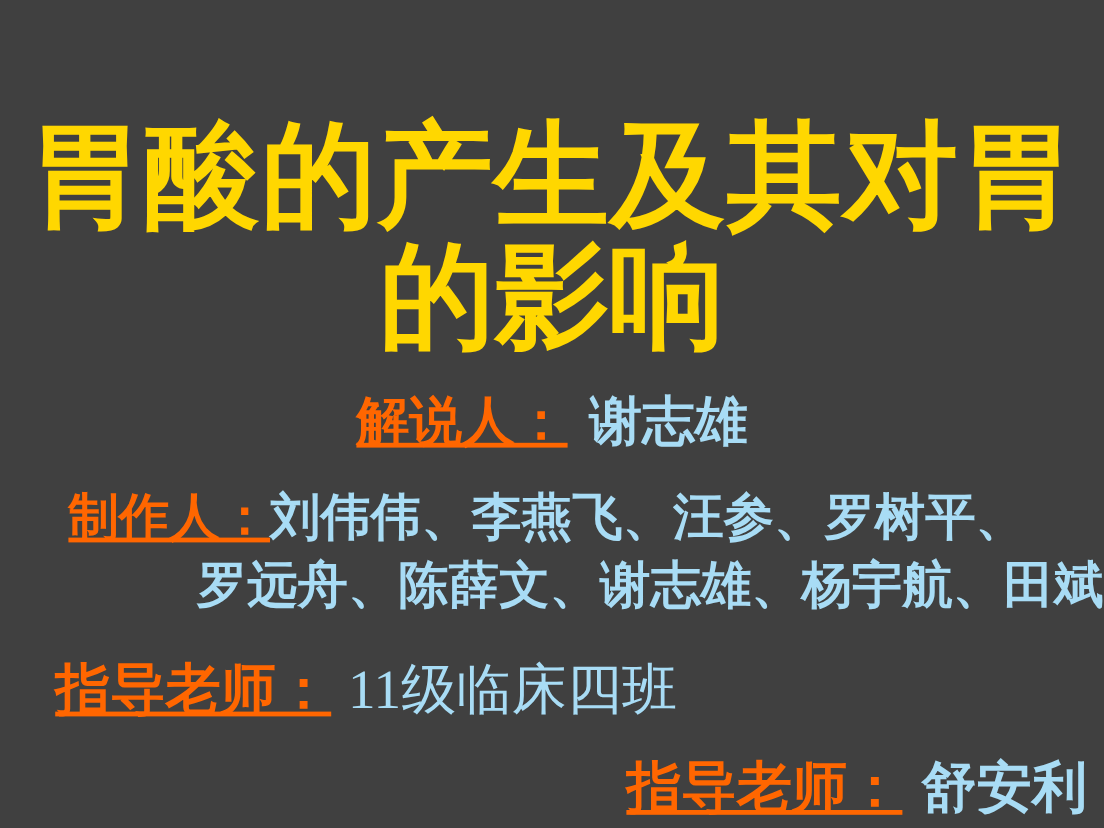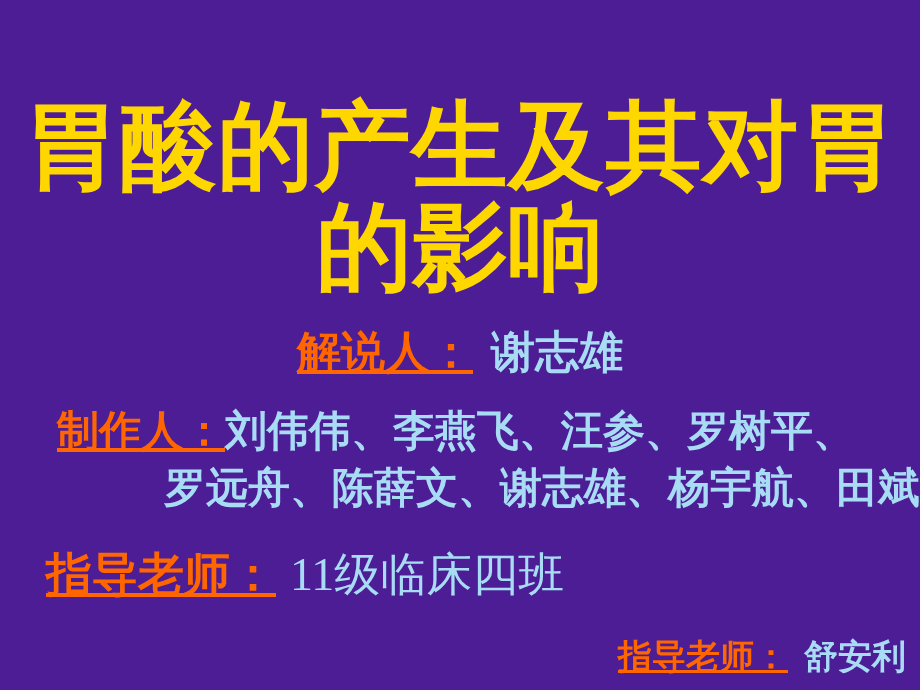--- a/index.html
+++ b/index.html
@@ -5,21 +5,21 @@
   html, body {
     margin: 0;
     padding: 0;
     background: #000000;
   }
   #slide {
     position: relative;
     width: 920px;
     height: 690px;
     overflow: hidden;
-    background: #4c1d95;
+    background: #404040;
     font-family: "Liberation Serif", "DejaVu Serif", serif;
     -webkit-font-smoothing: none;
   }
 
   
   #title-block {
     position: absolute;
     left: 0;
     top: 96px;
     width: 920px;
@@ -89,21 +89,21 @@
 
   
   #advisor-line {
     position: absolute;
     left: 0;
     top: 628px;
     width: 920px;
     padding-right: 14px;
     box-sizing: border-box;
     text-align: right;
-    font-size: 34px;
+    font-size: 46px;
     line-height: 56px;
     white-space: nowrap;
   }
   #advisor-line .gap { display:inline-block; width: 16px; }
 </style>
 </head>
 <body>
 
 <div id="slide">
 

